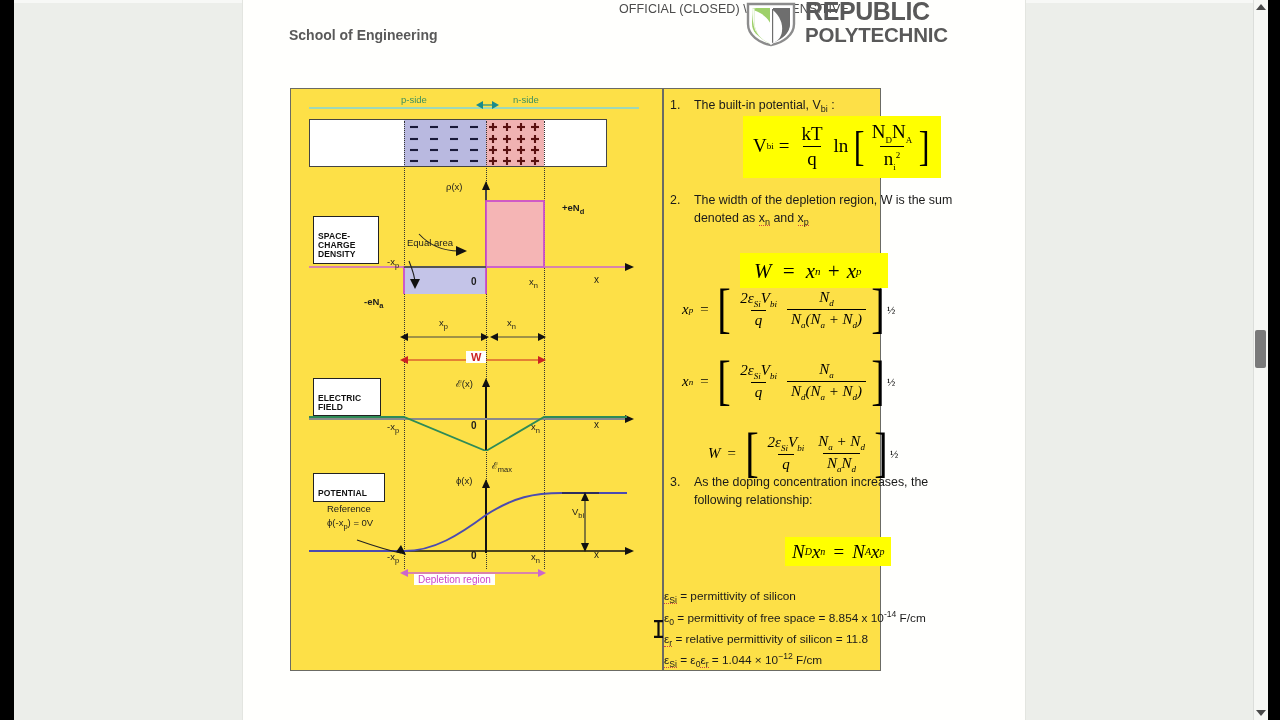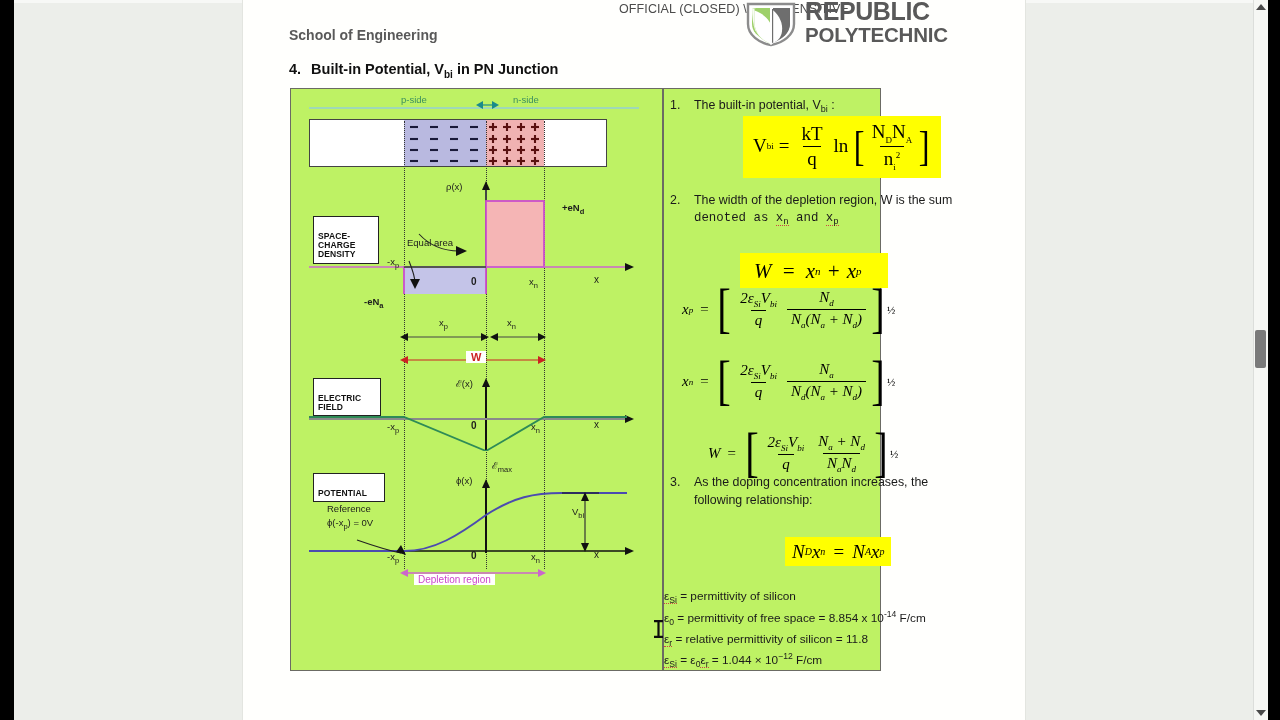--- a/index.html
+++ b/index.html
@@ -74,21 +74,21 @@
   }
   .slide-title .num { margin-right: 10px; }
   .slide-title sub { font-size: 10px; }
 
   
   .frame {
     position: absolute; left: 47px; top: 88px;
     width: 591px; height: 583px;
     border: 1.6px solid #6b6b63;
     box-sizing: border-box;
-    background: #bef264;
+    background: #fde047;
   }
   .col-divider {
     position: absolute; left: 371px; top: 0; width: 1.6px; height: 100%;
     background: #6b6b63;
   }
 
   
   .diagram { position: absolute; left: 0; top: 0; width: 371px; height: 581px; }
   .dg { position: absolute; }
   .dlabel {
@@ -200,23 +200,20 @@
         <path d="M9.5 8.5 C20 12 27 20 28 30 C28.6 37 25.5 41 25.5 41.5 C17.5 39 10.5 32 9.5 22 Z" fill="#ffffff"></path>
         <path d="M27 7 H44.6 V21.5 C44.6 31 36.5 38.2 27 41 Z" fill="#6e6e6e"></path>
         <path d="M28.2 8.2 C34.5 14 38 21 37 29.5 C36.2 36 31.6 39.6 28.2 41 Z" fill="#ffffff"></path>
       </svg>
       <div class="logo-text">
         <span class="l1">REPUBLIC</span>
         <span class="l2">POLYTECHNIC</span>
       </div>
     </div>
 
-    <div class="slide-title">
-      <span class="num">4.</span><span>Built-in Potential, V</span><sub>bi</sub><span> in PN Junction</span>
-    </div>
 
     <div class="frame">
       <div class="col-divider"></div>
 
       <div class="diagram">
 
         <div class="dg" style="left:18px;top:18px;width:330px;height:1.6px;background:#9fd8b8;"></div>
         <div class="dlabel" style="left:110px;top:5px;font-size:9.5px;color:#3b8f5f;">p-side</div>
         <div class="dlabel" style="left:222px;top:5px;font-size:9.5px;color:#3b8f5f;">n-side</div>
         <svg class="dg" style="left:184px;top:10px;" width="26" height="12">
@@ -438,21 +435,21 @@
             </span>
             <span class="brk" style="font-size:43px;line-height:0.55;">]</span>
           </span>
         </div>
 
         <div class="item" style="left:6px;top:103px;width:305px;display:block;">
           <div style="display:flex;">
             <span class="no">2.</span>
             <span class="tx">The width of the depletion region, W is the sum</span>
           </div>
-          <div style="padding-left:24px;font-family:Liberation Mono, monospace;"><span>denoted as </span><span class="squiggle"><span>x</span><sub>n</sub></span><span> and </span><span class="squiggle"><span>x</span><sub>p</sub></span></div>
+          <div style="padding-left:24px;"><span>denoted as </span><span class="squiggle"><span>x</span><sub>n</sub></span><span> and </span><span class="squiggle"><span>x</span><sub>p</sub></span></div>
         </div>
 
         <div class="eq hl serif ital" style="left:76px;top:164px;padding:4px 26px 4px 14px;font-size:21px;">
           <span class="mrow">
             <span>W</span>
             <span style="margin:0 10px">=</span>
             <span>x</span>
               <sub style="font-size:11px">n</sub>
             <span style="margin:0 6px">+</span>
             <span>x</span>

